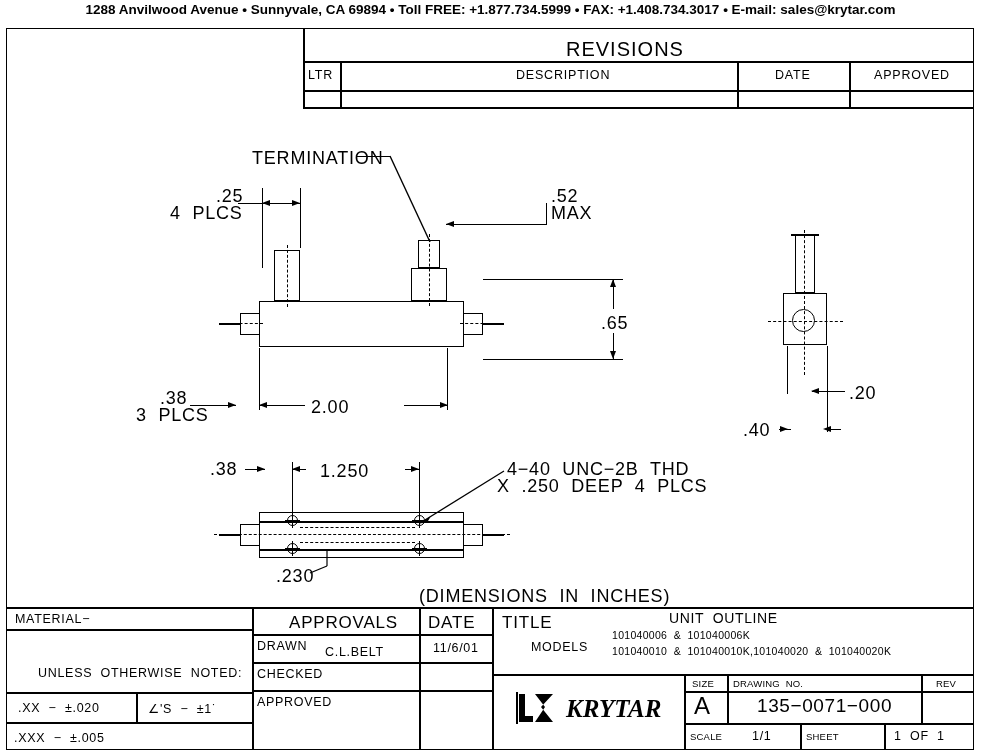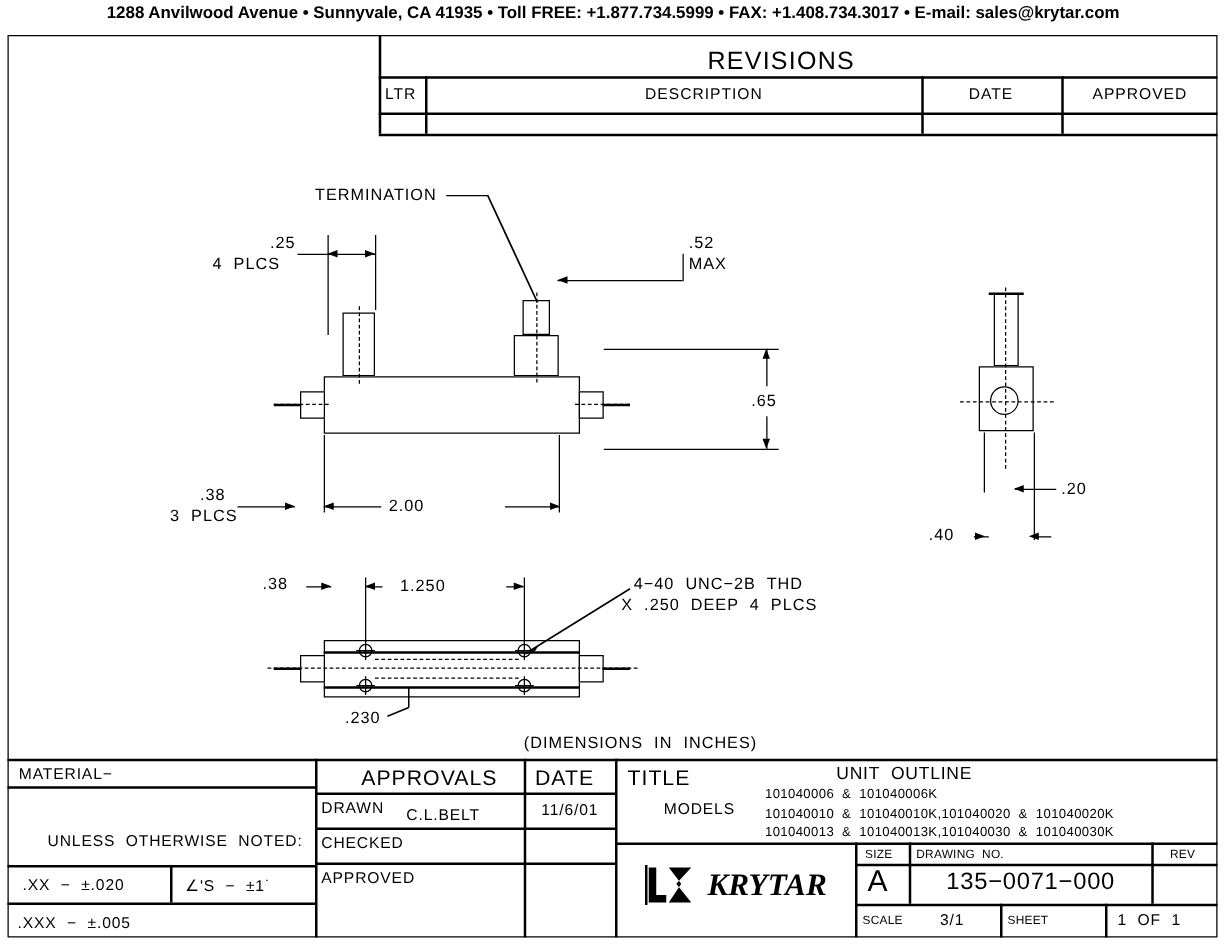--- a/index.html
+++ b/index.html
@@ -24,21 +24,21 @@
   .h2{height:1.6px;}
   .v2{width:1.6px;}
 
   .txt{position:absolute;font-family:"Liberation Sans",sans-serif;white-space:pre;}
   .cad{font-family:"Liberation Sans",sans-serif;letter-spacing:0.6px;}
 
   
   .rev-title{font-size:20px;letter-spacing:1px;}
   .rev-col{font-size:12.5px;letter-spacing:0.8px;}
 
-  .dimtxt{font-size:13px;letter-spacing:0.8px;}
+  .dimtxt{font-size:18px;letter-spacing:0.8px;}
 
   
   .tb-lab{font-size:12.5px;letter-spacing:0.7px;}
   .tb-big{font-size:17px;letter-spacing:0.8px;}
   .tb-mid{font-size:14px;letter-spacing:0.6px;}
   .tb-small{font-size:10.5px;letter-spacing:0.3px;}
   .tb-xsmall{font-size:9.5px;letter-spacing:0.2px;}
 
   .part{position:absolute;background:#fff;border:1.4px solid #000;box-sizing:border-box;}
 
@@ -58,21 +58,21 @@
   .arrowD{position:absolute;width:0;height:0;border-left:3.5px solid transparent;border-right:3.5px solid transparent;border-top:8px solid #000;}
 
   .logo-box{position:absolute;}
   .logo-text{font-family:"Liberation Serif",serif;font-style:italic;font-weight:bold;font-size:25px;letter-spacing:0px;}
 </style>
 </head>
 <body>
 
 <div class="page">
 
-  <div class="hdr-addr">1288 Anvilwood Avenue • Sunnyvale, CA 41935 • Toll FREE: +1.877.734.5999 • FAX: +1.408.734.3017 • E-mail: sales@krytar.com</div>
+  <div class="hdr-addr">1288 Anvilwood Avenue • Sunnyvale, CA 69894 • Toll FREE: +1.877.734.5999 • FAX: +1.408.734.3017 • E-mail: sales@krytar.com</div>
 
   <div class="frame"></div>
 
   <div class="ln v2" style="left:303px;top:28px;height:79px;"></div>
   <div class="ln h2" style="left:303px;top:61px;width:671px;"></div>
   <div class="ln h2" style="left:303px;top:90px;width:671px;"></div>
   <div class="ln h2" style="left:303px;top:107px;width:671px;"></div>
   <div class="ln v2" style="left:340px;top:61px;height:46px;"></div>
   <div class="ln v2" style="left:737px;top:61px;height:46px;"></div>
   <div class="ln v2" style="left:849px;top:61px;height:46px;"></div>
@@ -245,40 +245,39 @@
   <div class="txt tb-lab cad" style="left:433px;top:667px;"></div>
   <div class="txt tb-lab cad" style="left:257px;top:695px;">APPROVED</div>
   <div class="txt tb-lab cad" style="left:325px;top:695px;"></div>
   <div class="txt tb-lab cad" style="left:433px;top:695px;"></div>
 
   <div class="txt tb-big cad" style="left:502px;top:613px;">TITLE</div>
   <div class="txt tb-mid cad" style="left:669px;top:610px;">UNIT  OUTLINE</div>
   <div class="txt tb-lab cad" style="left:531px;top:640px;">MODELS</div>
   <div class="txt tb-small cad" style="left:612px;top:629px;">101040006  &amp;  101040006K</div>
   <div class="txt tb-small cad" style="left:612px;top:645px;text-align:right;">101040010  &amp;  101040010K,101040020  &amp;  101040020K</div>
-  <div class="txt tb-small cad" style="left:612px;top:660px;">101040013  &amp;  101040013K,101040030  &amp;  101040030K</div>
 
   <div class="ln h2" style="left:492px;top:674px;width:482px;"></div>
   <div class="ln v2" style="left:684px;top:674px;height:76px;"></div>
   <div class="ln v2" style="left:727px;top:674px;height:49px;"></div>
   <div class="ln v2" style="left:921px;top:674px;height:49px;"></div>
   <div class="ln h2" style="left:684px;top:691px;width:290px;"></div>
   <div class="ln h2" style="left:684px;top:723px;width:290px;"></div>
   <div class="ln v2" style="left:800px;top:723px;height:27px;"></div>
   <div class="ln v2" style="left:884px;top:723px;height:27px;"></div>
 
   <div class="txt tb-xsmall cad" style="left:692px;top:678px;">SIZE</div>
   <div class="txt tb-xsmall cad" style="left:733px;top:678px;">DRAWING  NO.</div>
   <div class="txt tb-xsmall cad" style="left:936px;top:678px;">REV</div>
   <div class="txt cad" style="left:694px;top:692px;font-size:24px;">A</div>
   <div class="txt cad" style="left:757px;top:695px;font-size:19px;">135−0071−000</div>
   <div class="txt cad" style="left:940px;top:698px;font-size:15px;"></div>
 
   <div class="txt tb-xsmall cad" style="left:690px;top:731px;">SCALE</div>
-  <div class="txt tb-lab cad" style="left:752px;top:729px;">3/1</div>
+  <div class="txt tb-lab cad" style="left:752px;top:729px;">1/1</div>
   <div class="txt tb-xsmall cad" style="left:806px;top:731px;">SHEET</div>
   <div class="txt tb-lab cad" style="left:894px;top:729px;">1  OF  1</div>
 
   <div class="logo-box" style="left:515px;top:690px;">
     <svg width="42" height="36" viewBox="0 0 42 36">
       <path d="M4 4 L4 32 L18 32 L18 26 L10 26 L10 4 Z" fill="#000"></path>
       <path d="M20 4 L38 4 L26 17 L38 32 L20 32 L30 17 Z" fill="#000"></path>
       <path d="M2 2 L2 34" stroke="#000" stroke-width="2" fill="none"></path>
     </svg>
   </div>

